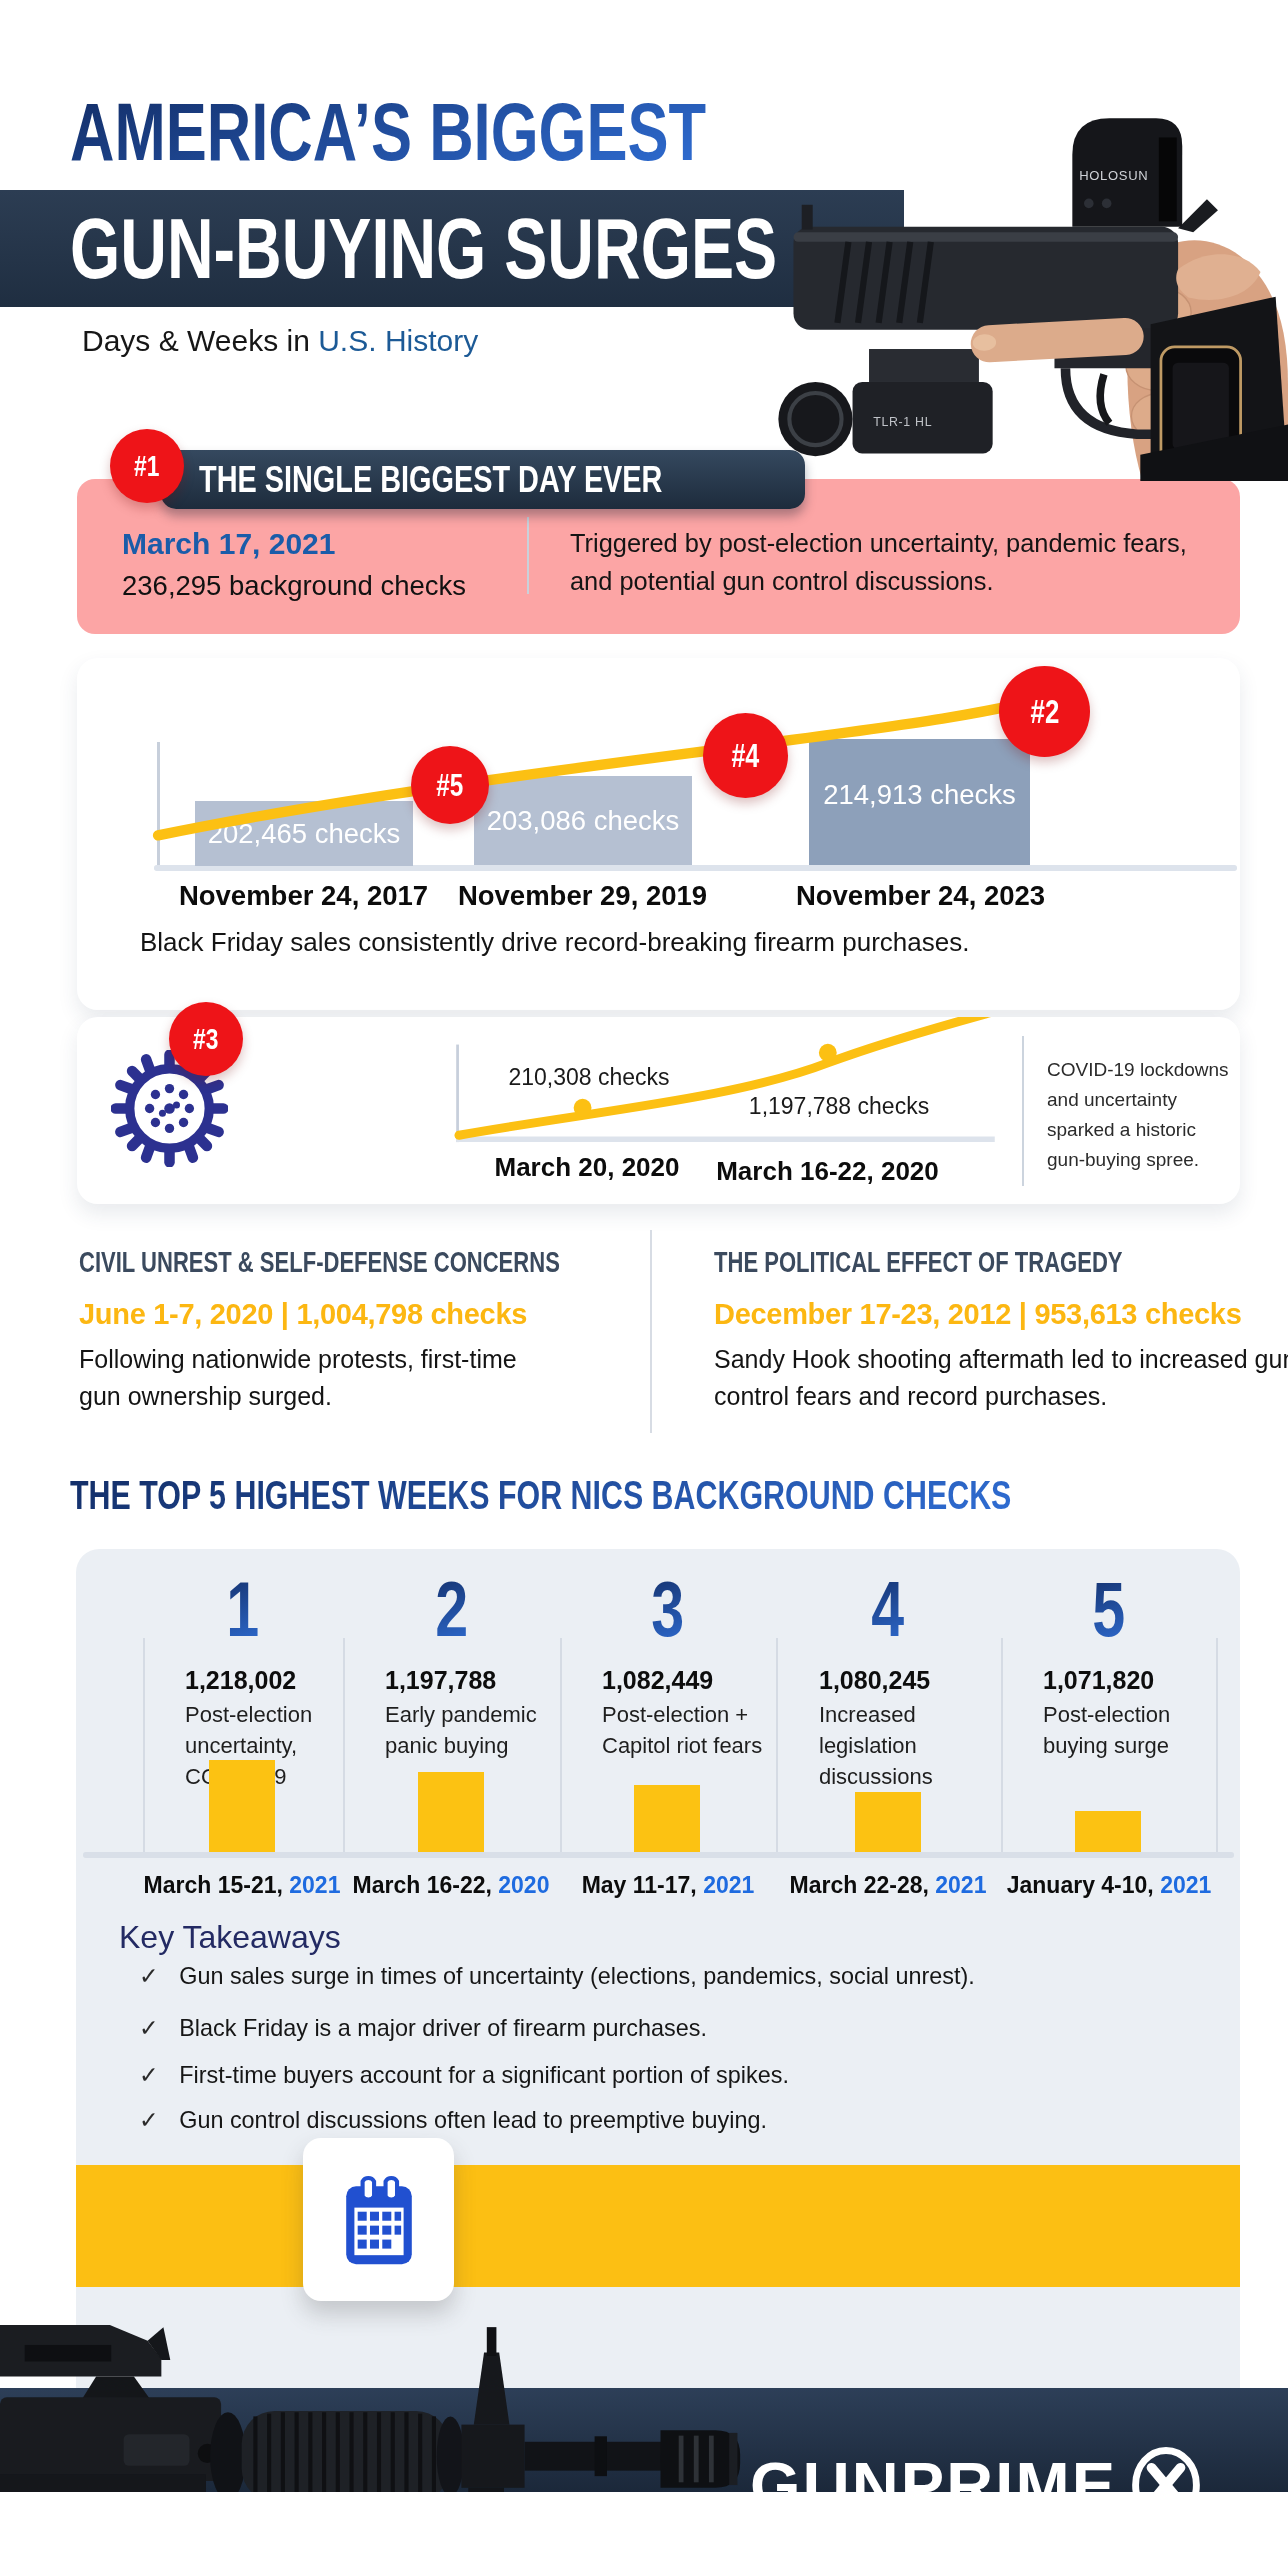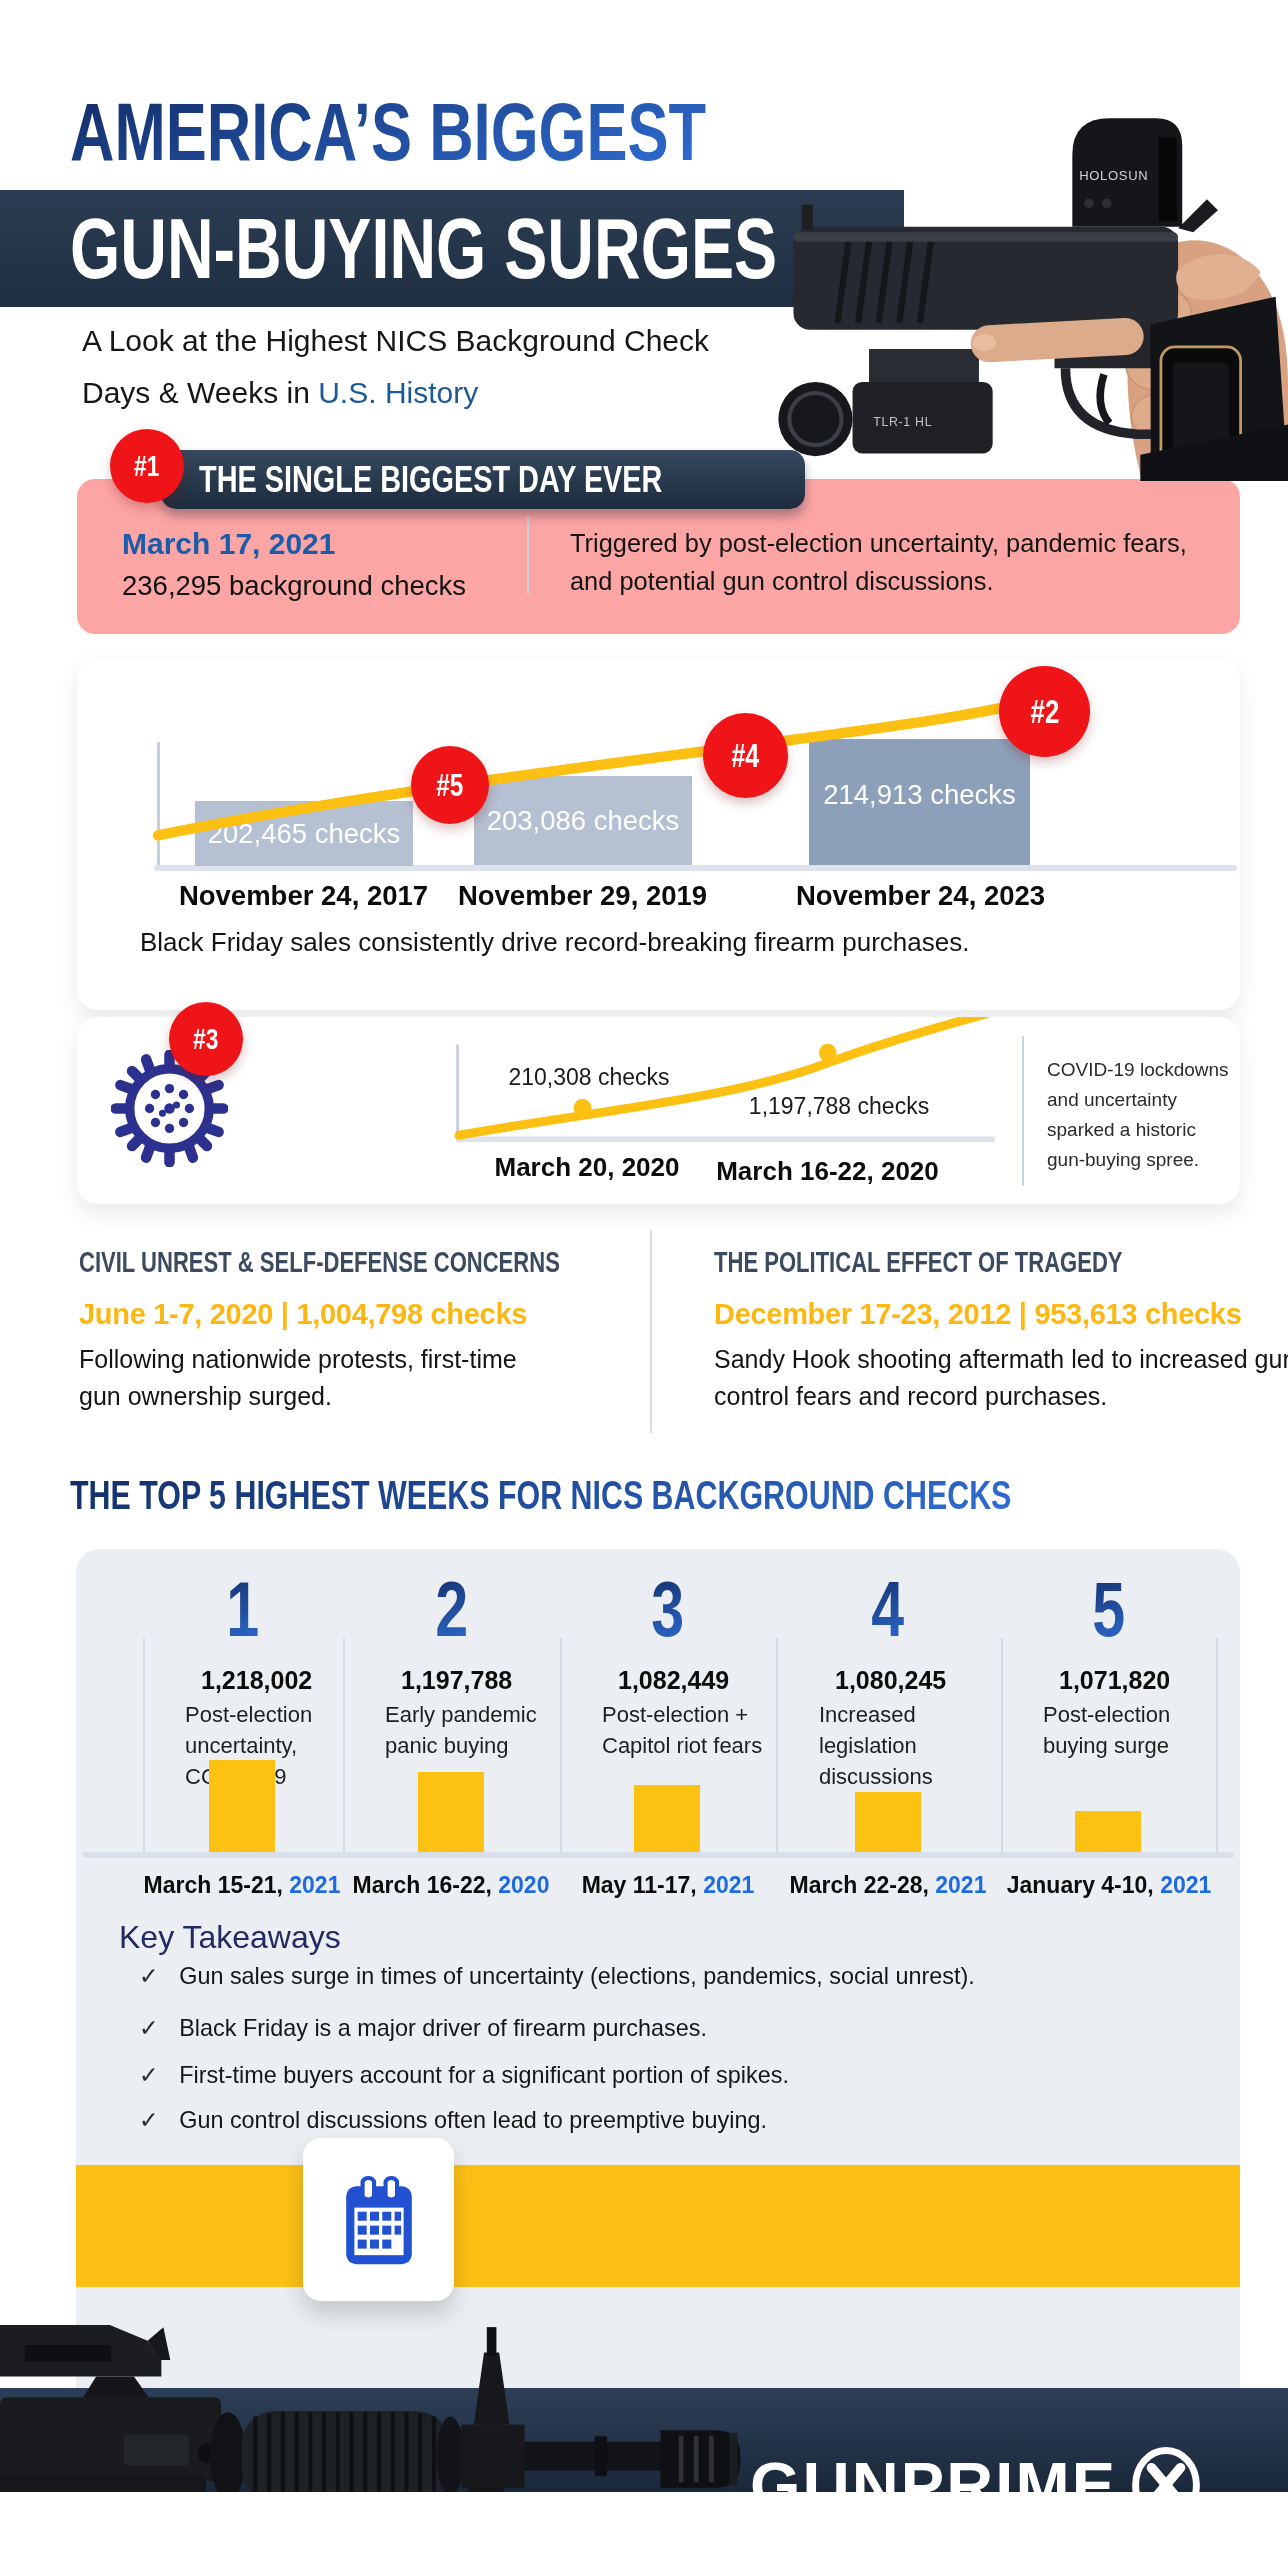--- a/index.html
+++ b/index.html
@@ -12,21 +12,21 @@
            -webkit-background-clip:text; background-clip:text; color:transparent; }
   .rbadge { position:absolute; background:#ee1418; border-radius:50%; display:flex; align-items:center;
             justify-content:center; color:#fff; box-shadow:0 5.5px 11px rgba(120,10,10,.25); z-index:6; }
   .card { position:absolute; background:#ffffff; border-radius:20.6px; box-shadow:0 9.6px 20.6px rgba(40,60,90,.10); }
   .graycard { position:absolute; background:#fca5a5; border-radius:18px; }
   .bf-bar { position:absolute; background:#b5c0d2; display:flex; justify-content:center; color:#fff; font-size:27.5px; }
   .bf-date { position:absolute; width:275px; text-align:center; font-weight:bold; font-size:27.5px; color:#0c0c0c; top:223px; line-height:30px; }
   .sep { position:absolute; width:2.1px; background:#d5dbe4; top:89px; height:215px; }
   .t5-num { position:absolute; width:151px; top:19px; text-align:center; font-size:78px; font-weight:bold; line-height:82px; }
   .t5-stats { position:absolute; top:115px; width:165px; }
-  .t5-val { font-size:25px; font-weight:bold; color:#0d0d0d; line-height:32px;margin-left:16px; }
+  .t5-val { font-size:25px; font-weight:bold; color:#0d0d0d; line-height:32px; }
   .t5-desc { font-size:22px; color:#1e1e1e; line-height:31px; margin-top:2.7px; }
   .t5-bar { position:absolute; width:66px; background:#fcc212; }
   .t5-date { position:absolute; width:220px; text-align:center; top:323px; font-size:23px; font-weight:bold; color:#0c0c0c; }
   .t5-date .yr { color:#1e6be0; }
   .tk-row { position:absolute; left:63px; display:flex; gap:20.6px; align-items:flex-start; }
   .tk-check { font-size:23.4px; color:#2b2b2b; line-height:30px; }
   .tk-text { font-size:23.4px; color:#161616; line-height:30px; }
   .ev-title { position:absolute; top:15px; font-size:29px; color:#3b4a5e; line-height:34px; }
   .ev-stat { position:absolute; top:66px; font-size:29px; font-weight:bold; color:#fcb712; line-height:36px; letter-spacing:-0.3px; }
   .ev-desc { position:absolute; top:111px; font-size:25px; color:#141414; line-height:37px; }
@@ -89,21 +89,20 @@
 
     <path d="M600,392 C640,360 697,364 720,396 C706,430 660,444 615,433 C597,420 594,406 600,392 Z" fill="#e0b091"></path>
 
     <polygon points="560,472 742,432 760,700 560,700" fill="#131417"></polygon>
     <rect x="575" y="505" width="116" height="172" rx="20" fill="#0a0a0c" stroke="#bf9a64" stroke-width="4"></rect>
     <rect x="592" y="528" width="82" height="126" rx="8" fill="#16161a"></rect>
     <polygon points="545,662 760,618 760,700 545,700" fill="#101114"></polygon>
   </svg>
 
   <div class="abs" style="left:82px; top:315px; font-size:30px; line-height:52px; color:#161616; z-index:2;">
-    <div><span>A Look at the Highest NICS Background Check</span></div>
     <div><span></span><span>Days &amp; Weeks in </span><span style="color:#1c5a96;">U.S. History</span></div>
   </div>
 
   <div class="rbadge" style="left:110px; top:429px; width:74px; height:74px;">
     <span class="cond cond-c" style="font-size:30px;">#1</span>
   </div>
 
   <div class="abs" style="left:161px; top:450px; width:644px; height:59px; border-radius:15px; z-index:5;
               background:linear-gradient(180deg,#35495f,#1d2b3c); box-shadow:0 6.9px 11px rgba(20,30,45,.35);">
     <span class="cond" style="position:absolute; left:38px; top:50%; transform:translateY(-50%) scaleX(.78); color:#fff; font-size:37px;">THE SINGLE BIGGEST DAY EVER</span>

